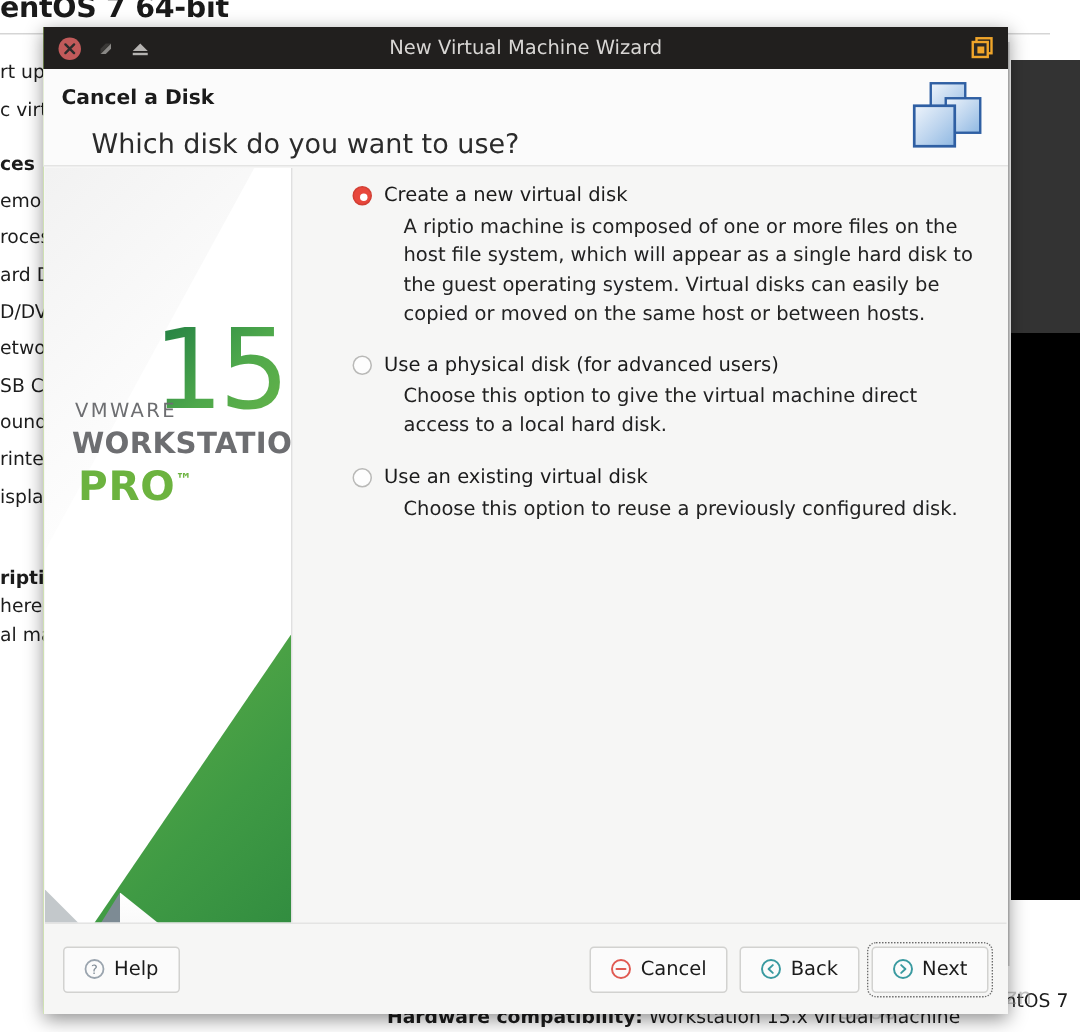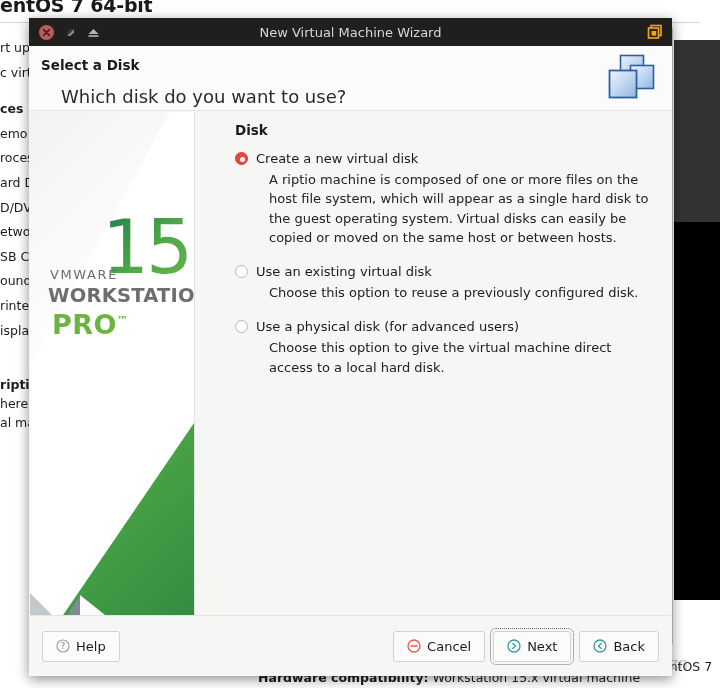--- a/index.html
+++ b/index.html
@@ -292,21 +292,21 @@
         <rect x="4" y="1.5" width="10" height="10" fill="none" stroke="#f0a52a" stroke-width="1.6"></rect>
         <rect x="1.5" y="4" width="10" height="10" fill="#2a2826" stroke="#f0a52a" stroke-width="1.6"></rect>
         <rect x="4.6" y="7" width="4.6" height="4.6" fill="#f0a52a"></rect>
       </svg>
     </div>
   </div>
 
   <div class="dlg-body">
 
     <div class="dlg-header">
-      <div class="hdr-title">Select a Disk</div>
+      <div class="hdr-title">Cancel a Disk</div>
       <div class="hdr-sub">Which disk do you want to use?</div>
       <div class="hdr-icon">
         <svg width="56" height="50" viewBox="0 0 56 50">
           <defs>
             <linearGradient id="gsq" x1="0" y1="0" x2="1" y2="1">
               <stop offset="0%" stop-color="#eef4fb"></stop>
               <stop offset="55%" stop-color="#bcd4ee"></stop>
               <stop offset="100%" stop-color="#8fb8e2"></stop>
             </linearGradient>
           </defs>
@@ -327,38 +327,37 @@
           <span>PRO</span><span class="pro-tm">™</span>
         </div>
       </div>
       <div class="tri-green"></div>
       <div class="tri-gray-l"></div>
       <div class="tri-gray-d"></div>
       <div class="tri-white"></div>
     </div>
 
     <div class="content">
-      <div class="sec-title">Disk</div>
 
       <div class="opt">
         <span class="radio on"></span>
         <div class="opt-label">Create a new virtual disk</div>
         <div class="opt-desc">A riptio machine is composed of one or more files on the host file system, which will appear as a single hard disk to the guest operating system. Virtual disks can easily be copied or moved on the same host or between hosts.</div>
       </div>
 
       <div class="opt" style="margin-top:16px;">
         <span class="radio"></span>
+        <div class="opt-label">Use a physical disk (for advanced users)</div>
+        <div class="opt-desc">Choose this option to give the virtual machine direct access to a local hard disk.</div>
+      </div>
+
+      <div class="opt" style="margin-top:16px;">
+        <span class="radio"></span>
         <div class="opt-label">Use an existing virtual disk</div>
         <div class="opt-desc">Choose this option to reuse a previously configured disk.</div>
-      </div>
-
-      <div class="opt" style="margin-top:16px;">
-        <span class="radio"></span>
-        <div class="opt-label">Use a physical disk (for advanced users)</div>
-        <div class="opt-desc">Choose this option to give the virtual machine direct access to a local hard disk.</div>
       </div>
     </div>
 
     <div class="footer">
       <div class="btn">
         <span>
           <svg width="14" height="14" viewBox="0 0 14 14">
             <circle cx="7" cy="7" r="6" fill="none" stroke="#9aa4ae" stroke-width="1.2"></circle>
             <text x="7" y="10.2" font-size="8.5" fill="#7b8792" text-anchor="middle" font-family="DejaVu Sans, sans-serif">?</text>
           </svg>
@@ -371,35 +370,35 @@
       <div class="btn">
         <span>
           <svg width="14" height="14" viewBox="0 0 14 14">
             <circle cx="7" cy="7" r="6" fill="none" stroke="#e05a52" stroke-width="1.3"></circle>
             <path d="M4 7 H10" stroke="#e05a52" stroke-width="1.3" stroke-linecap="round"></path>
           </svg>
         </span>
         <span>Cancel</span>
       </div>
 
+      <div class="btn">
+        <span>
+          <svg width="14" height="14" viewBox="0 0 14 14">
+            <circle cx="7" cy="7" r="6" fill="none" stroke="#3a9aa0" stroke-width="1.3"></circle>
+            <path d="M8.2 4.4 L5.4 7 L8.2 9.6" fill="none" stroke="#3a9aa0" stroke-width="1.3" stroke-linecap="round" stroke-linejoin="round"></path>
+          </svg>
+        </span>
+        <span>Back</span>
+      </div>
+
       <div class="btn focus">
         <span>
           <svg width="14" height="14" viewBox="0 0 14 14">
             <circle cx="7" cy="7" r="6" fill="none" stroke="#3a9aa0" stroke-width="1.3"></circle>
             <path d="M5.8 4.4 L8.6 7 L5.8 9.6" fill="none" stroke="#3a9aa0" stroke-width="1.3" stroke-linecap="round" stroke-linejoin="round"></path>
           </svg>
         </span>
         <span>Next</span>
       </div>
-
-      <div class="btn">
-        <span>
-          <svg width="14" height="14" viewBox="0 0 14 14">
-            <circle cx="7" cy="7" r="6" fill="none" stroke="#3a9aa0" stroke-width="1.3"></circle>
-            <path d="M8.2 4.4 L5.4 7 L8.2 9.6" fill="none" stroke="#3a9aa0" stroke-width="1.3" stroke-linecap="round" stroke-linejoin="round"></path>
-          </svg>
-        </span>
-        <span>Back</span>
-      </div>
     </div>
 
   </div>
 </div>
 
 </body></html>

